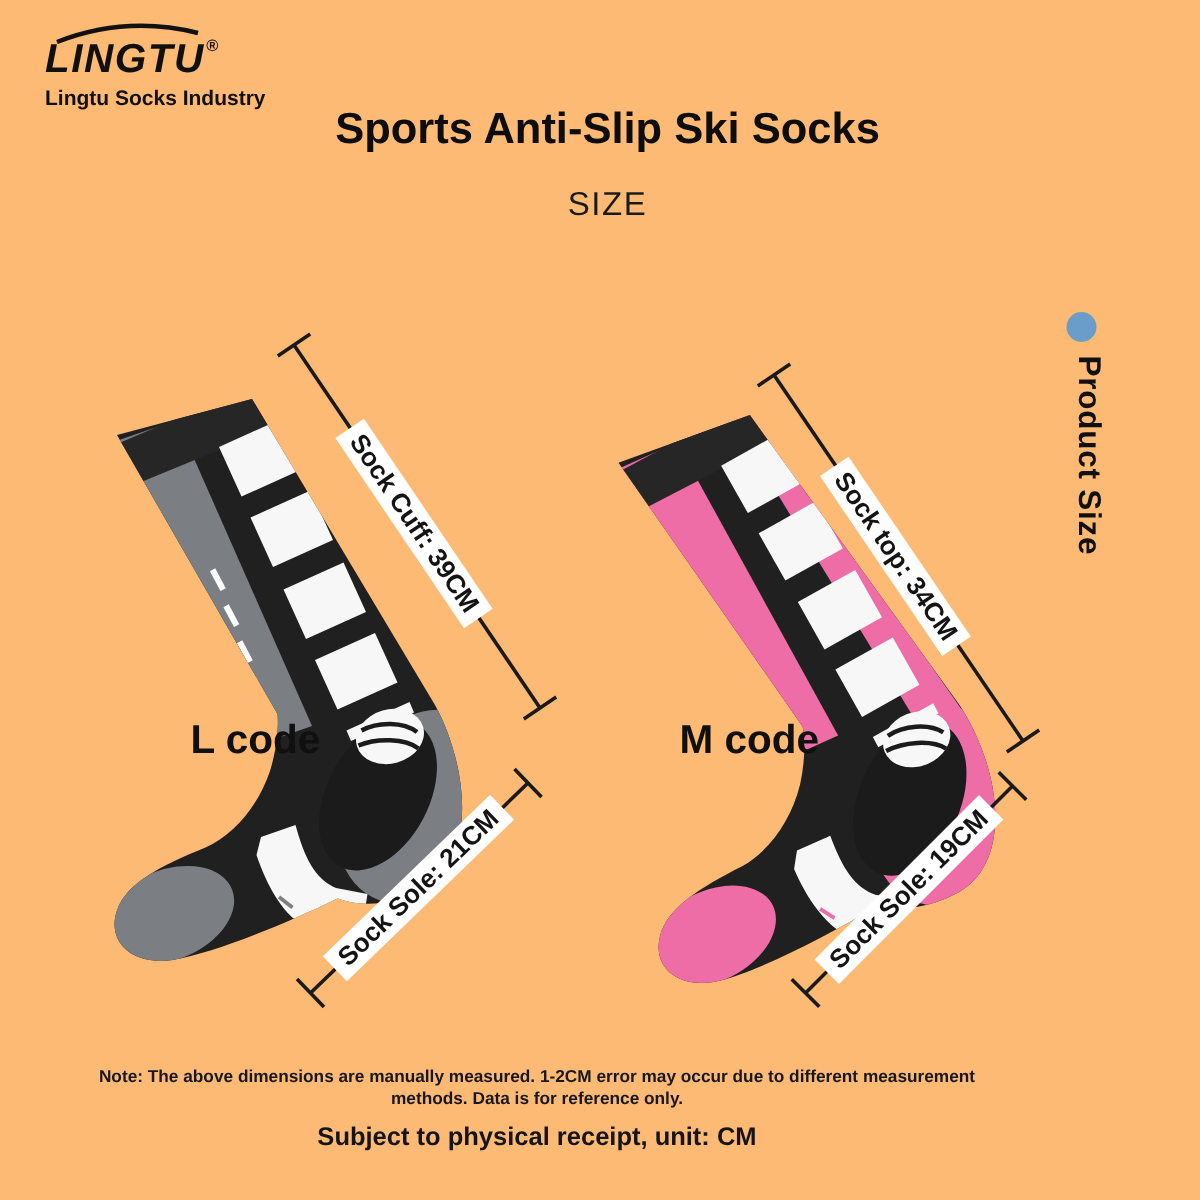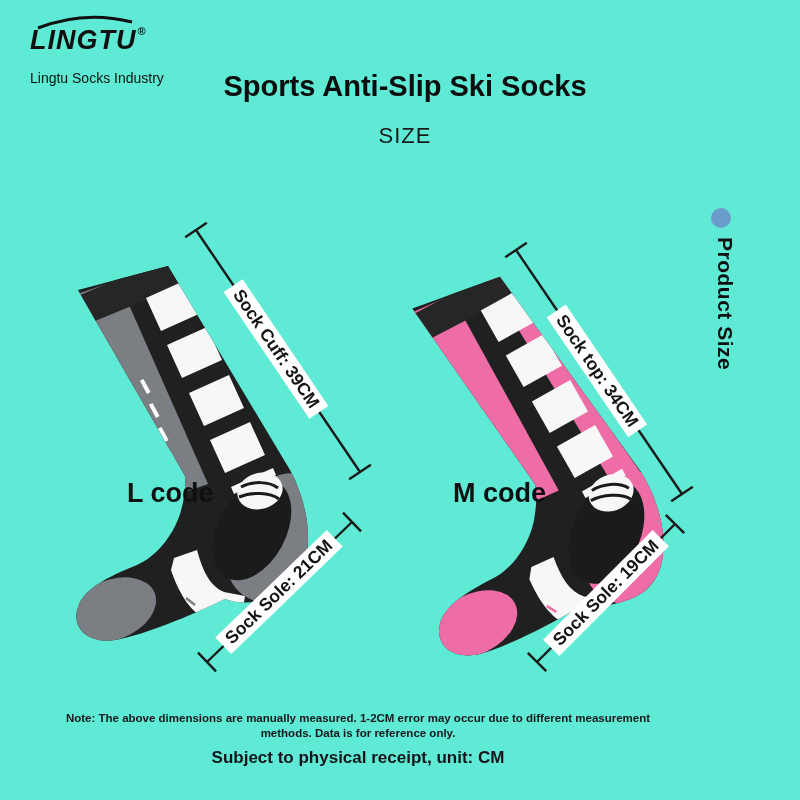--- a/index.html
+++ b/index.html
@@ -1,24 +1,24 @@
 <!DOCTYPE html>
 <html><head>
 <meta charset="utf-8">
 <style>
   html,body{margin:0;padding:0;}
   body{font-family:"Liberation Sans", sans-serif; background:#fff;}
-  .stage{position:relative;width:800px;height:800px;background:#5eead4;overflow:hidden;}
+  .stage{position:relative;width:800px;height:800px;background:#fdba74;overflow:hidden;}
 
   
   .logo{position:absolute;left:30px;top:14px;}
   .logo-word{position:relative;font-style:italic;font-weight:bold;font-size:27px;letter-spacing:1px;color:#101010;line-height:1;padding-top:12px;}
   .logo-reg{font-size:11px;font-style:normal;vertical-align:14px;margin-left:1px;}
   .logo-arc{position:absolute;left:2px;top:0;}
-  .logo-tagline{margin-top:16px;font-weight:normal;font-size:14px;color:#101010;}
+  .logo-tagline{margin-top:4px;font-weight:bold;font-size:14px;color:#101010;}
 
   
   .title{position:absolute;left:0;top:70px;width:100%;text-align:center;transform:translateX(5px);
          font-size:29px;font-weight:bold;color:#0d0d0d;}
   .subtitle{position:absolute;left:0;top:123px;width:100%;text-align:center;transform:translateX(5px);
          font-size:22px;font-weight:400;letter-spacing:1px;color:#1a1a1a;}
 
   
   .side-dot{position:absolute;left:711px;top:208px;width:20px;height:20px;border-radius:50%;}
   .side-text{position:absolute;left:737px;top:237px;transform-origin:0 0;transform:rotate(90deg);

